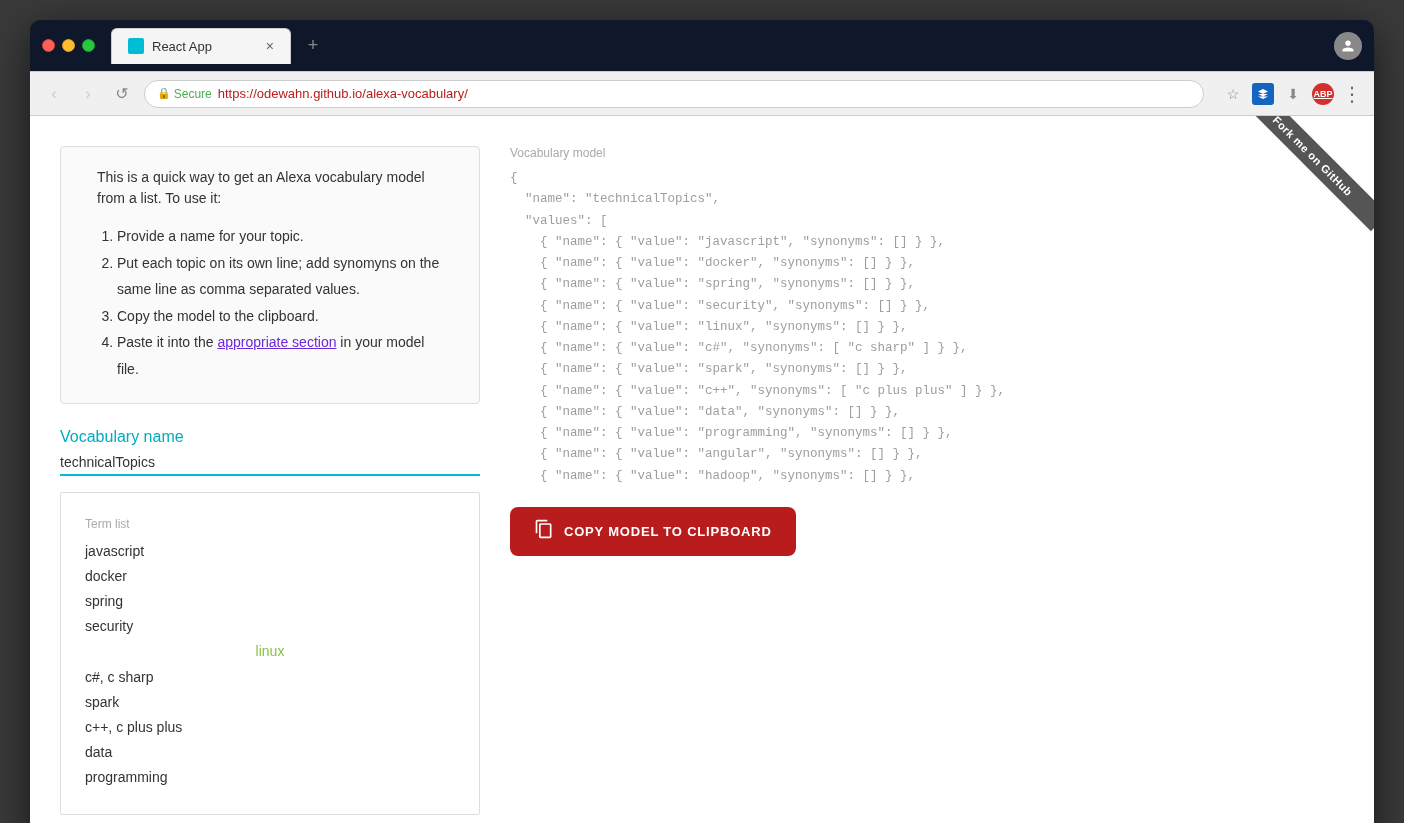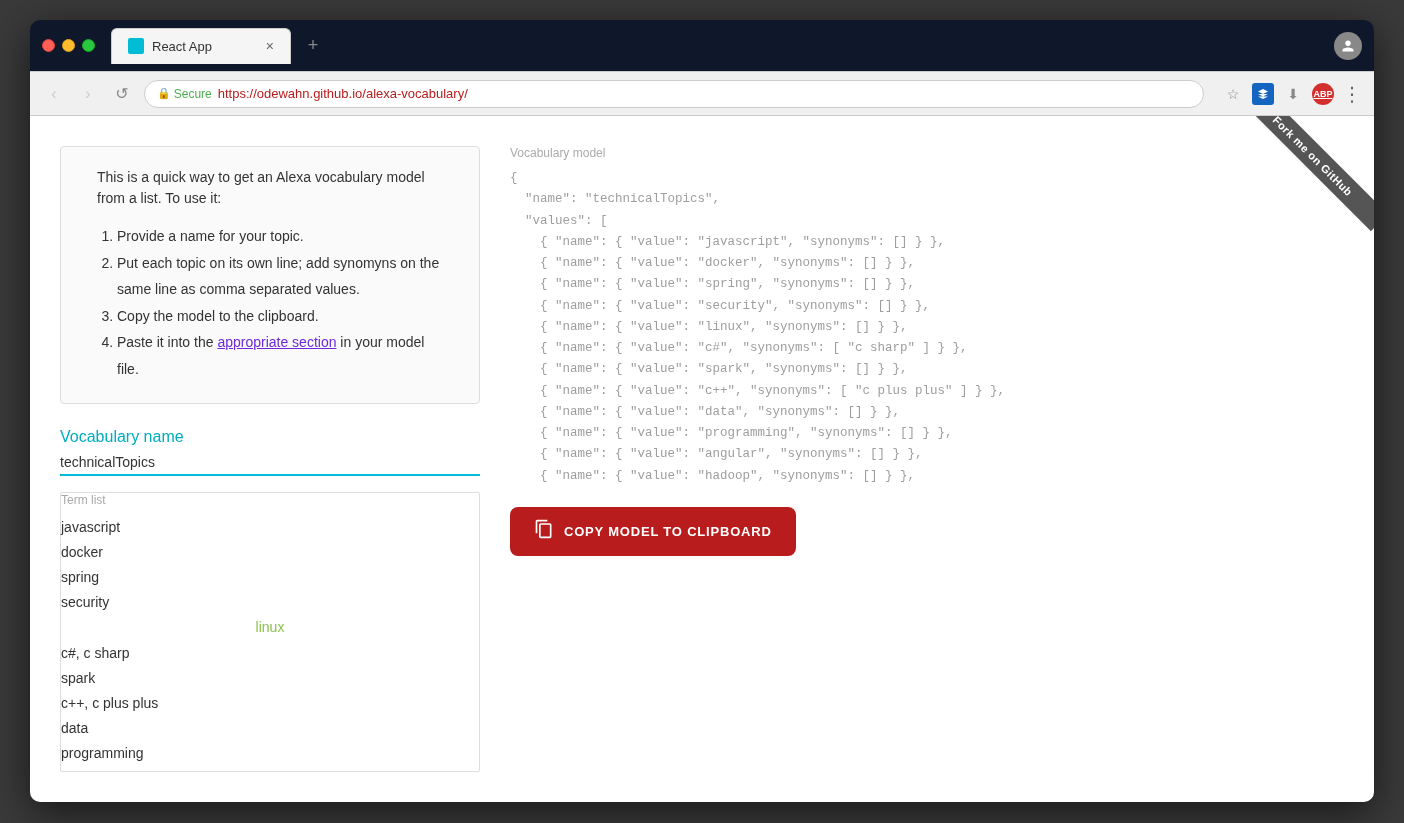--- a/index.html
+++ b/index.html
@@ -306,21 +306,21 @@
       font-size: 14px;
       color: #333;
       padding: 4px 0;
       outline: none;
       background: transparent;
     }
 
     .term-list-box {
       border: 1px solid #ddd;
       border-radius: 2px;
-      padding: 0;
+      padding: 24px;
       min-height: 280px;
     }
 
     .term-list-label {
       font-size: 12px;
       color: #aaa;
       margin-bottom: 8px;
       display: block;
     }
 

